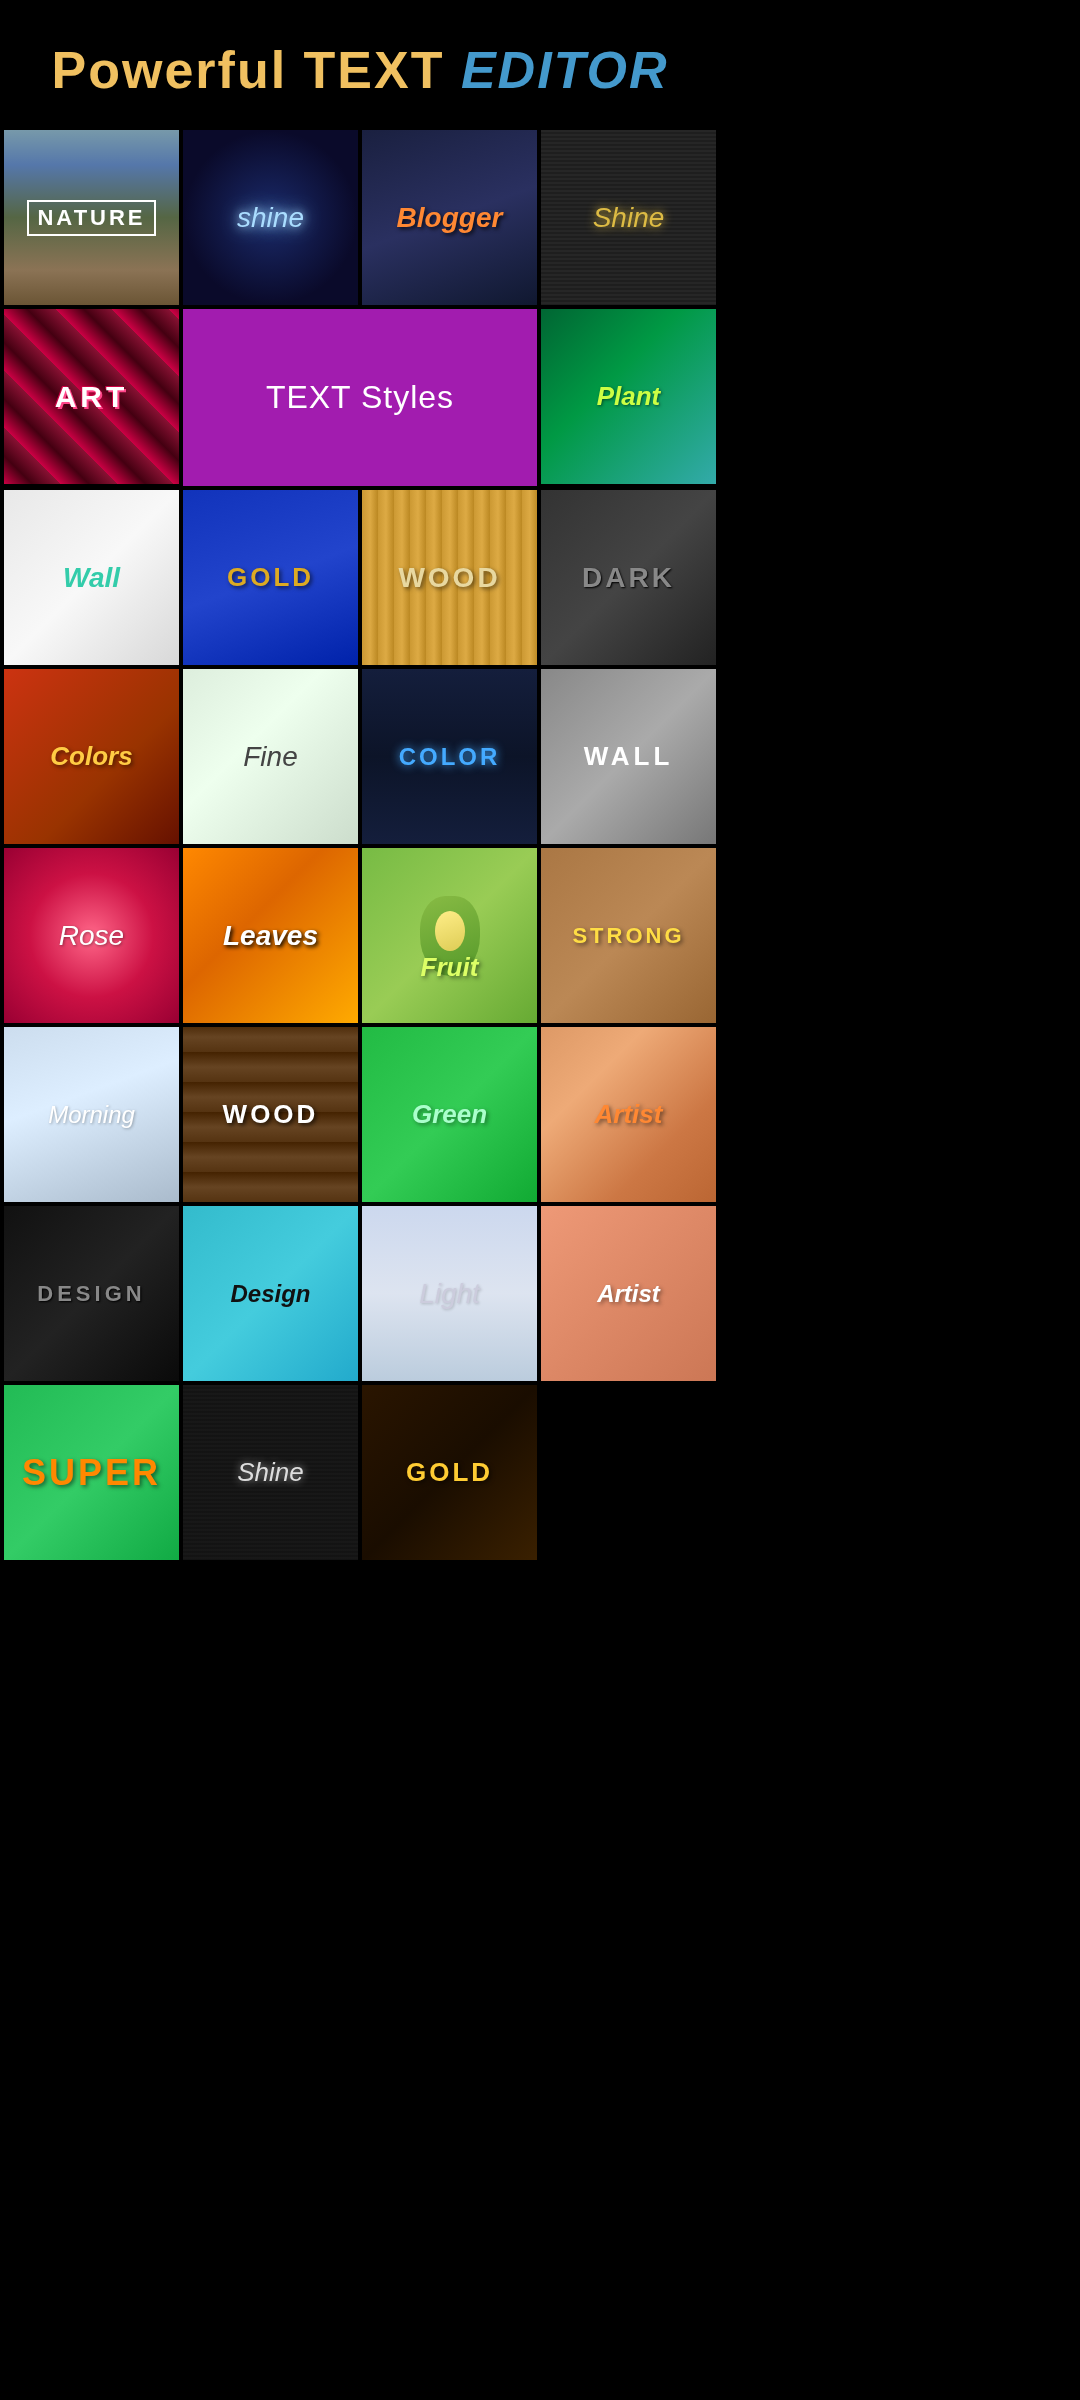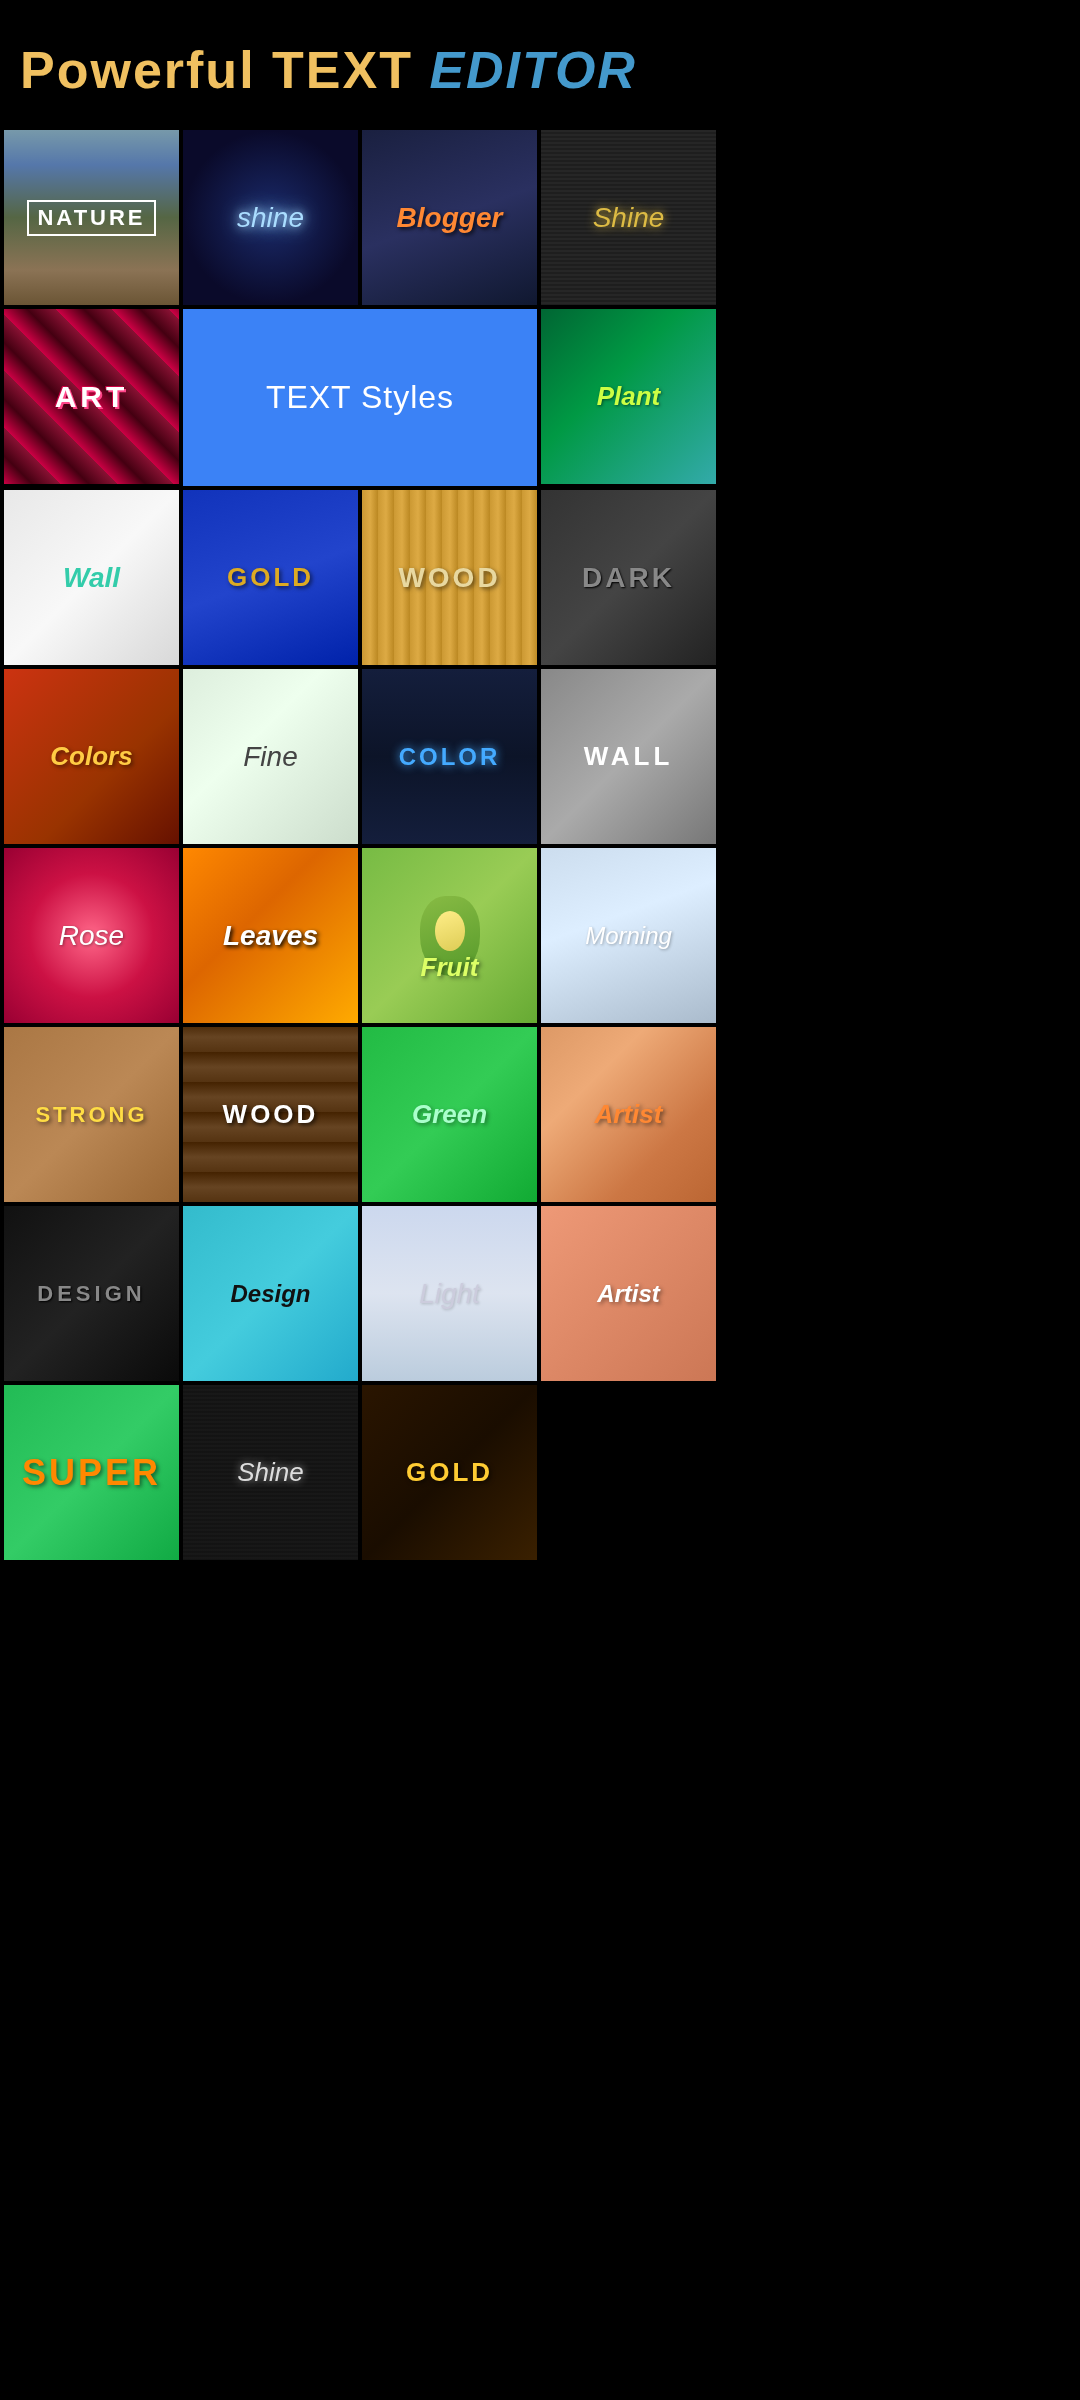--- a/index.html
+++ b/index.html
@@ -5,20 +5,21 @@
     * { margin: 0; padding: 0; box-sizing: border-box; }
     body {
       background: #000;
       width: 720px;
       min-height: 2400px;
       font-family: Arial, sans-serif;
       overflow-x: hidden;
     }
     .header {
       padding: 40px 20px 30px;
+      text-align: center;
     }
     .header-title {
       font-size: 52px;
       font-weight: 900;
       color: #f0c060;
       letter-spacing: 2px;
     }
     .header-title .text-part {
       color: #f0c060;
     }
@@ -51,21 +52,21 @@
       display: flex;
       align-items: center;
       justify-content: center;
       font-size: 26px;
       font-weight: 800;
       text-align: center;
       padding: 4px;
     }
     .overlay-banner {
       grid-column: 2 / 4;
-      background: #3b82f6;
+      background: #a21caf;
       display: flex;
       align-items: center;
       justify-content: center;
       aspect-ratio: 2/1;
     }
     .overlay-banner-text {
       font-size: 32px;
       color: #fff;
       font-weight: 400;
       letter-spacing: 1px;
@@ -358,30 +359,30 @@
       <div style="position:absolute;inset:0;display:flex;align-items:center;justify-content:center;flex-direction:column;gap:0;">
         <div style="width:60px;height:80px;background:linear-gradient(160deg,#88bb44,#55992a);border-radius:50% 50% 60% 60%;position:relative;display:flex;align-items:center;justify-content:center;">
           <div style="width:30px;height:40px;background:linear-gradient(160deg,#ffee88,#ddcc55);border-radius:50%;position:absolute;top:15px;"></div>
         </div>
       </div>
       <div class="tile-label" style="padding-top:68px;">
           <span class="fruit-text">Fruit</span>
         </div>
     </div>
     <div class="tile">
+      <div class="tile-bg bg-strong"></div>
+      <div class="tile-label">
+          <span class="strong-text">STRONG</span>
+        </div>
+    </div>
+
+    <div class="tile">
       <div class="tile-bg bg-morning"></div>
       <div class="tile-label">
           <span class="morning-text">Morning</span>
-        </div>
-    </div>
-
-    <div class="tile">
-      <div class="tile-bg bg-strong"></div>
-      <div class="tile-label">
-          <span class="strong-text">STRONG</span>
         </div>
     </div>
     <div class="tile">
       <div class="tile-bg bg-wood2"></div>
       <div class="tile-label">
           <span class="wood2-text">WOOD</span>
         </div>
     </div>
     <div class="tile">
       <div class="tile-bg bg-green2"></div>

